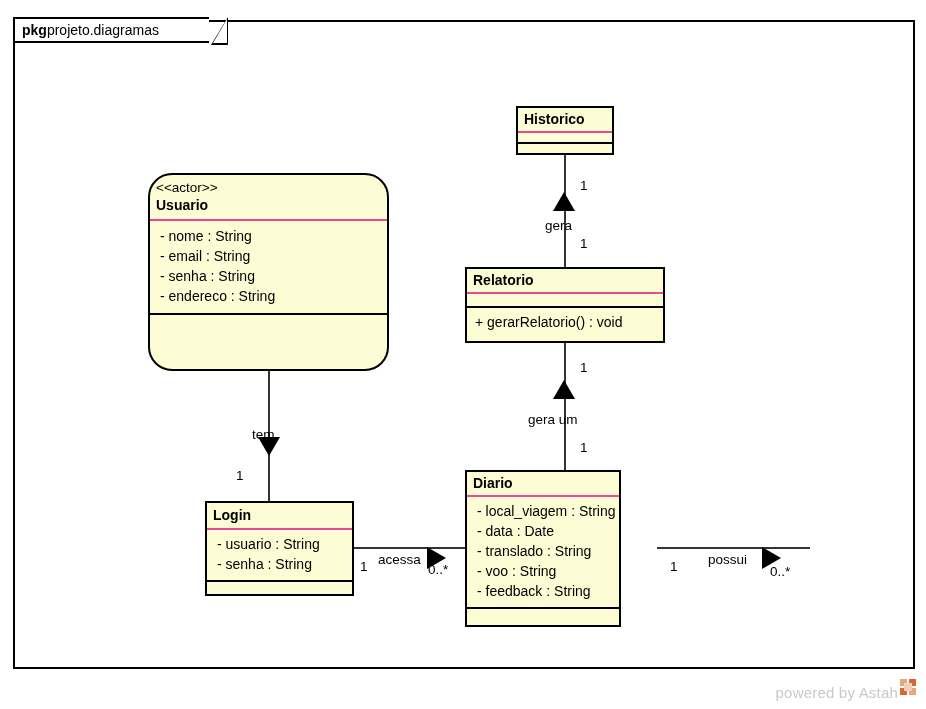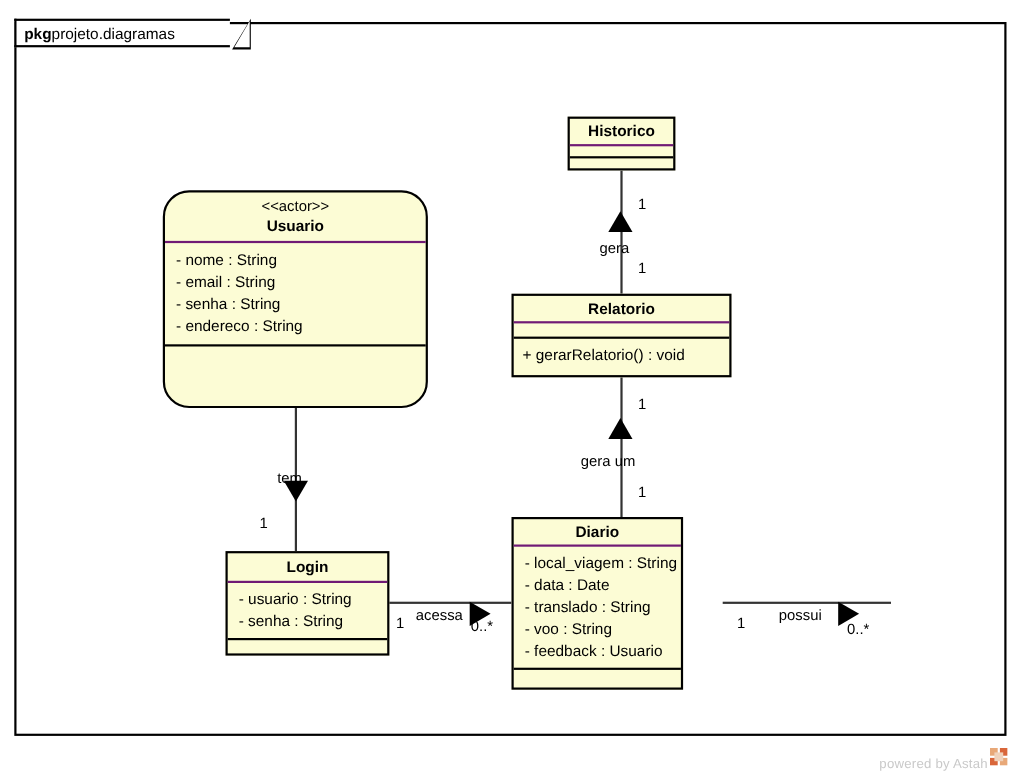--- a/index.html
+++ b/index.html
@@ -67,23 +67,23 @@
   
   .uml-class {
     position: absolute;
     background: #FCFCD5;
     border: 2px solid #000000;
     display: flex;
     flex-direction: column;
     z-index: 3;
   }
   .uml-head {
-    text-align: center;
+    text-align: left;
     padding: 4px 6px 5px 6px;
-    border-bottom: 2px solid #701a75;
+    border-bottom: 2px solid #ec4899;
   }
   .uml-stereo {
     font-size: 13.5px;
     line-height: 17px;
     display: block;
   }
   .uml-name {
     font-size: 14px;
     font-weight: bold;
     line-height: 18px;
@@ -154,21 +154,21 @@
   
   .watermark {
     position: absolute;
     right: 10px; bottom: 8px;
     display: flex;
     align-items: center;
     gap: 2px;
     z-index: 5;
   }
   .watermark-text {
-    font-size: 12px;
+    font-size: 15px;
     color: #c9c9c9;
     letter-spacing: 0.2px;
     margin-top: 12px;
   }
   .watermark-logo {
     width: 16px; height: 16px;
     display: block;
   }
 </style>
 </head>
@@ -257,21 +257,21 @@
 
   <div class="uml-class" style="left:465px; top:470px; width:156px; height:157px;">
     <div class="uml-head" style="padding:2px 6px 3px 6px;">
       <span class="uml-name">Diario</span>
     </div>
     <div class="uml-compartment" style="padding:4px 4px 6px 10px;">
       <span class="uml-attr">- local_viagem : String</span>
       <span class="uml-attr">- data : Date</span>
       <span class="uml-attr">- translado : String</span>
       <span class="uml-attr">- voo : String</span>
-      <span class="uml-attr">- feedback : Usuario</span>
+      <span class="uml-attr">- feedback : String</span>
     </div>
     <div class="uml-compartment empty" style="height:18px;"></div>
   </div>
 
 
   <div class="watermark">
     <span class="watermark-text">powered by Astah</span>
     <svg class="watermark-logo" viewBox="0 0 16 16">
       <rect x="0" y="0" width="7" height="7" fill="#e8a878"></rect>
       <rect x="9" y="0" width="7" height="7" fill="#d9663a"></rect>

